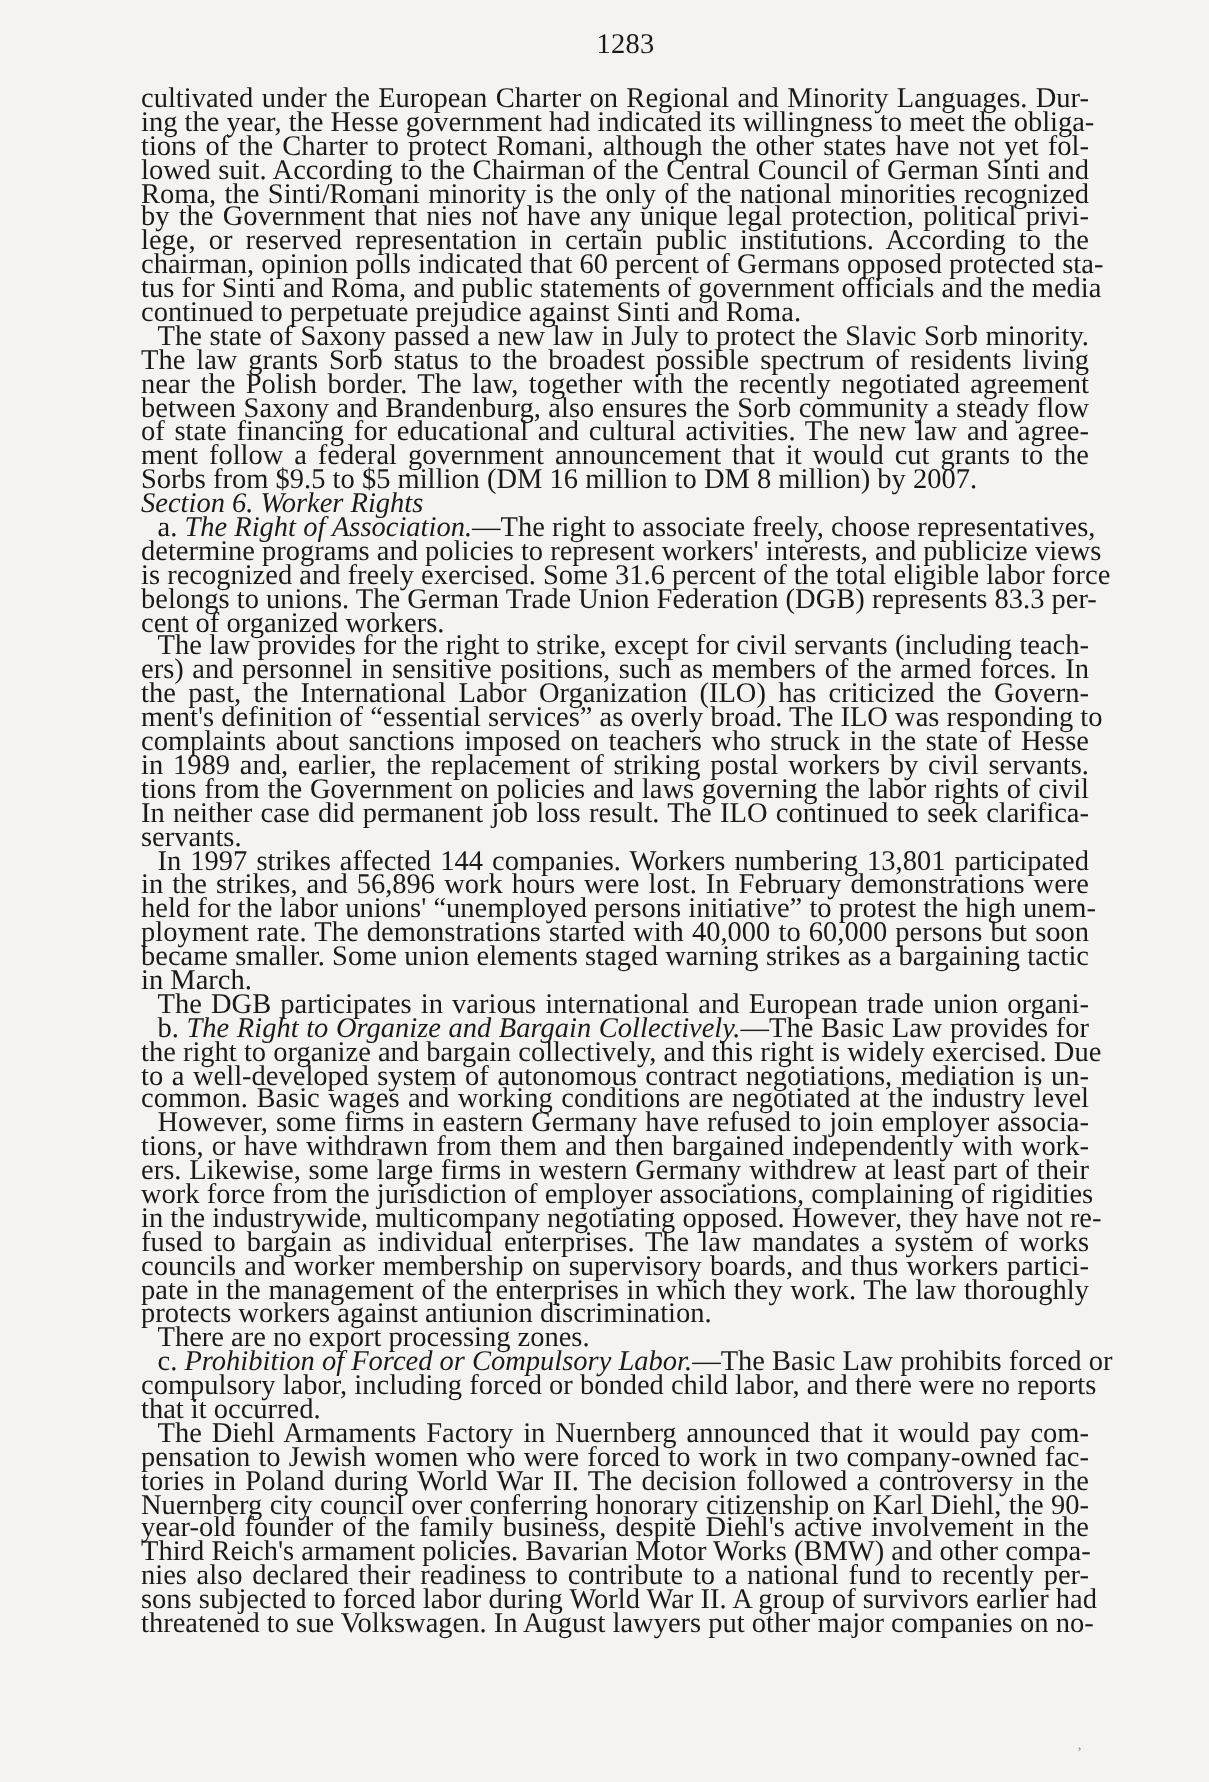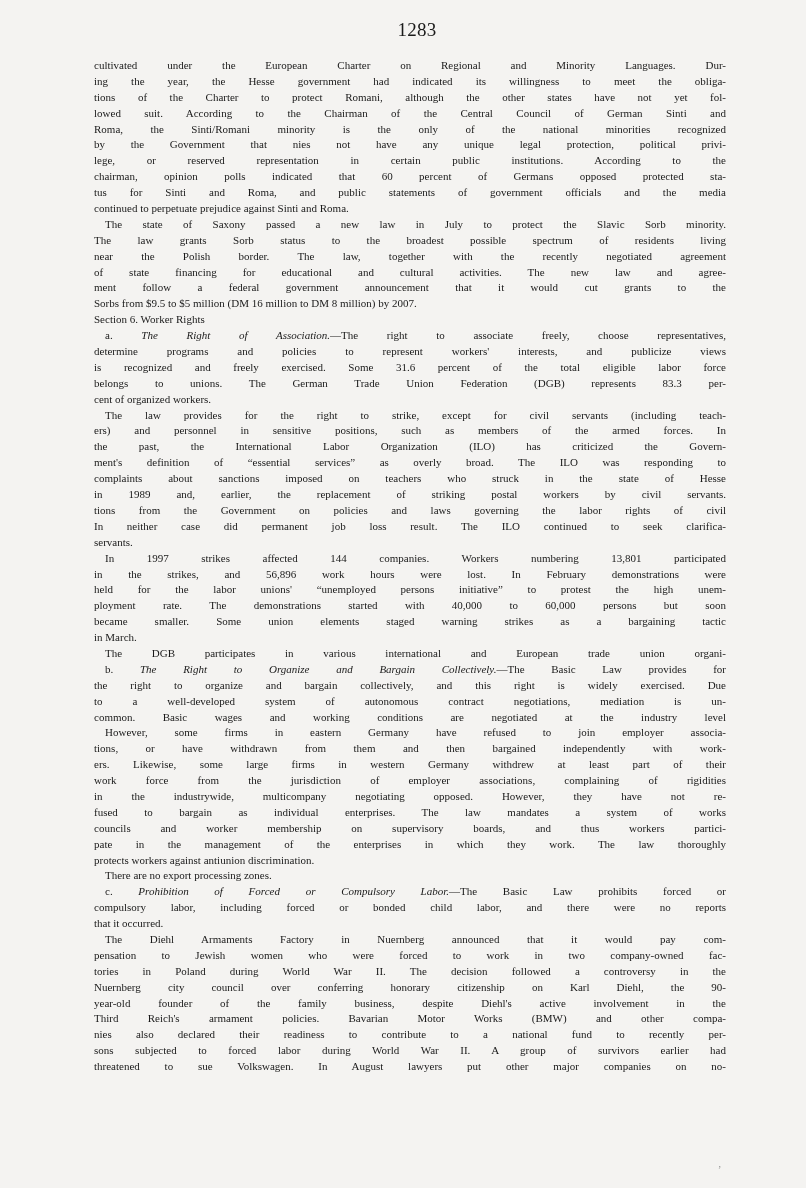--- a/index.html
+++ b/index.html
@@ -9,30 +9,30 @@
     font-family: "Liberation Serif", "DejaVu Serif", serif;
     color: #1a1a1a;
     position: relative;
   }
   .page-number {
     position: absolute; top: 19px; left: 0; width: 806px;
     text-align: center; font-size: 19px; letter-spacing: 0.2px; padding-left: 14px;
   }
   .body-text {
     position: absolute; top: 58px; left: 94px; width: 632px;
-    font-size: 11px; line-height: 15.9px;
+    font-size: 19px; line-height: 15.9px;
   }
   .line {
     display: block; white-space: nowrap;
     text-align: justify; text-align-last: justify;
     height: 15.9px;
   }
   .line.last { text-align-last: left; }
   .line.indent { padding-left: 11px; }
-  .line.heading { text-align-last: left; }
+  .line.heading { text-align-last: left; font-style: italic; }
   .it { font-style: italic; }
   .specks { position: absolute; color: #8a8a8a; font-size: 10px; }
 </style>
 </head>
 <body>
 
 <div class="page-number">1283</div>
 
 <div class="body-text" id="body-text">
     <div>
@@ -44,20 +44,21 @@
       <span class="line">by the Government that nies not have any unique legal protection, political privi-</span>
       <span class="line">lege, or reserved representation in certain public institutions. According to the</span>
       <span class="line">chairman, opinion polls indicated that 60 percent of Germans opposed protected sta-</span>
       <span class="line">tus for Sinti and Roma, and public statements of government officials and the media</span>
       <span class="line last">continued to perpetuate prejudice against Sinti and Roma.</span>
     </div>
     <div>
       <span class="line indent">The state of Saxony passed a new law in July to protect the Slavic Sorb minority.</span>
       <span class="line">The law grants Sorb status to the broadest possible spectrum of residents living</span>
       <span class="line">near the Polish border. The law, together with the recently negotiated agreement</span>
+      <span class="line">between Saxony and Brandenburg, also ensures the Sorb community a steady flow</span>
       <span class="line">of state financing for educational and cultural activities. The new law and agree-</span>
       <span class="line">ment follow a federal government announcement that it would cut grants to the</span>
       <span class="line last">Sorbs from $9.5 to $5 million (DM 16 million to DM 8 million) by 2007.</span>
     </div>
     <div class="line heading">Section 6. Worker Rights</div>
     <div>
       <span class="line indent"><span>a.</span> <span class="it">The Right of Association.</span><span>—</span><span>The right to associate freely, choose representatives,</span></span>
       <span class="line">determine programs and policies to represent workers' interests, and publicize views</span>
       <span class="line">is recognized and freely exercised. Some 31.6 percent of the total eligible labor force</span>
       <span class="line">belongs to unions. The German Trade Union Federation (DGB) represents 83.3 per-</span>

